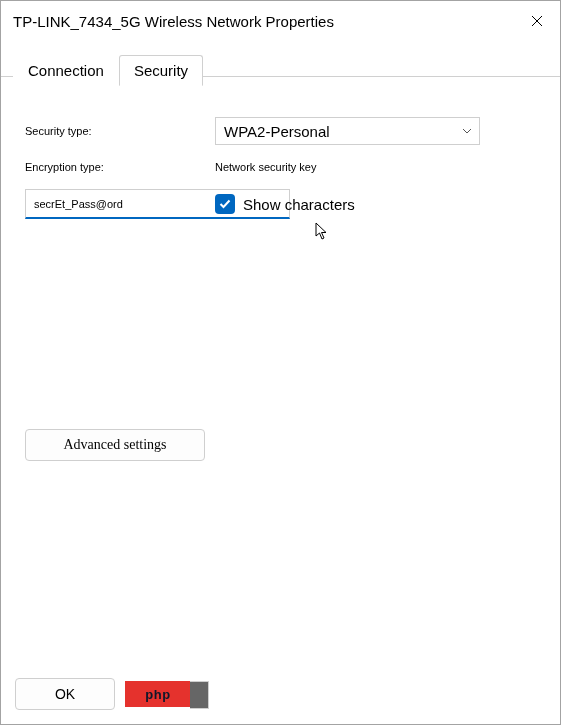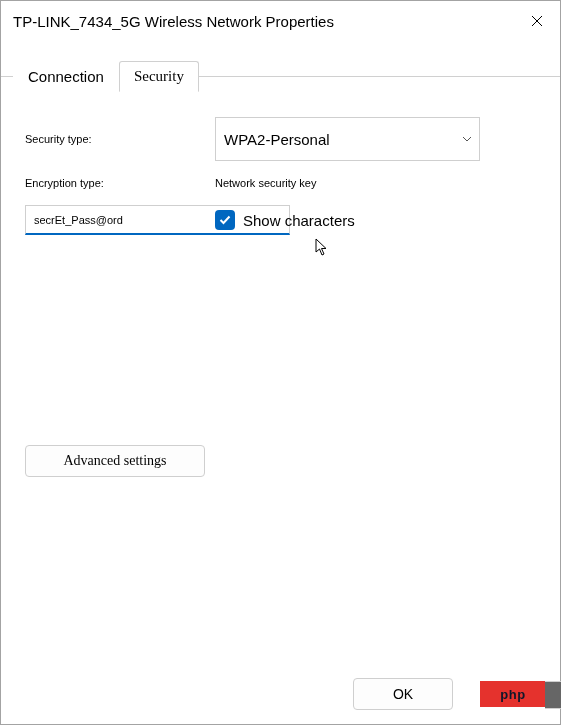--- a/index.html
+++ b/index.html
@@ -50,31 +50,30 @@
       padding: 4px 12px 0 12px;
       border-bottom: 1px solid #d0d0d0;
       position: relative;
     }
     .tab {
       padding: 6px 14px;
       cursor: pointer;
       border: 1px solid transparent;
       border-bottom: none;
       position: relative;
-      top: 16px;
+      top: 10px;
       background: #fff;
     }
     .tab.inactive {
       border: 1px solid transparent;
     }
     .tab.active {
       border: 1px solid #d0d0d0;
       border-bottom: 1px solid #fff;
       border-radius: 3px 3px 0 0;
-      font-family: Liberation Serif, serif;
     }
     .content {
       flex: 1;
       padding: 40px 24px 20px 24px;
       display: flex;
       flex-direction: column;
     }
     .form-grid {
       display: grid;
       grid-template-columns: 180px 1fr;
@@ -84,21 +83,21 @@
     }
     .label {
       font-size: 11px;
     }
     .select-wrap {
       position: relative;
       width: 265px;
     }
     .select {
       width: 100%;
-      height: 44px;
+      height: 28px;
       border: 1px solid #cfcfcf;
       background: #fff;
       padding: 0 28px 0 8px;
       font-size: 15px;
       display: flex;
       align-items: center;
       cursor: pointer;
     }
     .select-chevron {
       position: absolute;
@@ -158,22 +157,22 @@
       cursor: pointer;
       font-family: inherit;
     }
     .btn-advanced {
       width: 180px;
       text-align: center;
     }
     .footer {
       padding: 12px 14px 14px 14px;
       display: flex;
-      justify-content: flex-end;
-      gap: 27px;
+      justify-content: flex-start;
+      gap: 10px;
       align-items: center;
     }
     .btn-ok {
       width: 100px;
       text-align: center;
     }
     .php-badge {
       width: 66px;
       height: 26px;
       background: #e5322d;

